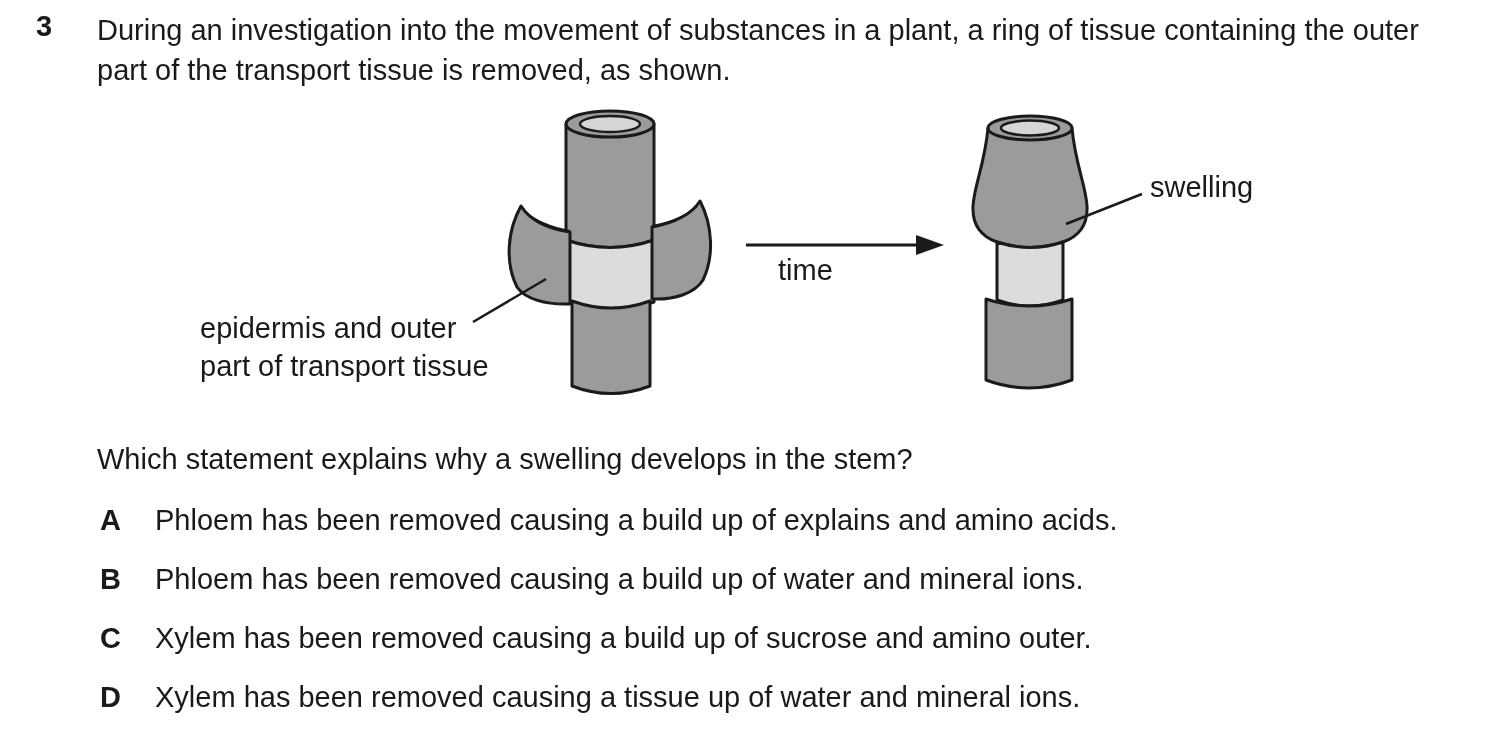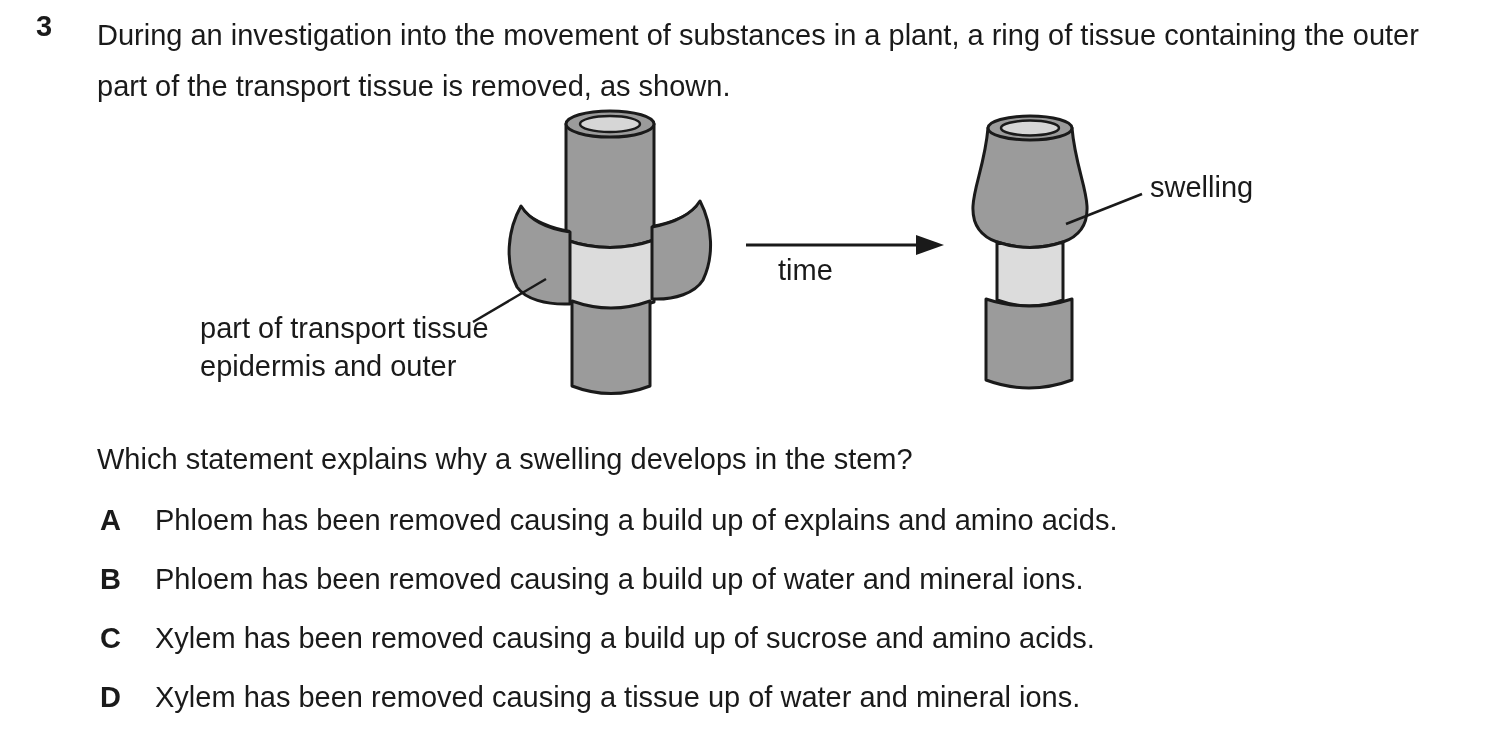--- a/index.html
+++ b/index.html
@@ -7,21 +7,21 @@
   body {
     width: 1500px; height: 737px;
     position: relative;
     overflow: hidden;
     font-family: "Liberation Sans", "DejaVu Sans", sans-serif;
     color: #1a1a1a;
     font-size: 29px;
   }
   .abs { position: absolute; }
   .q-number { left: 36px; top: 10px; font-weight: bold; }
-  .q-stem { left: 97px; top: 10px; width: 1345px; line-height: 51px; }
+  .q-stem { left: 97px; top: 10px; width: 1345px; line-height: 40px; }
   .q-prompt { left: 97px; top: 443px; }
 
   .diagram-svg { position: absolute; left: 0; top: 0; width: 1500px; height: 737px; }
   .shape { stroke: #1a1a1a; stroke-width: 3; stroke-linejoin: round; }
   .thin  { stroke: #1a1a1a; stroke-width: 2.5; }
   .line  { stroke: #1a1a1a; stroke-width: 3; fill: none; }
   .leader{ stroke: #1a1a1a; stroke-width: 2.5; fill: none; }
   .rim   { stroke: #1a1a1a; stroke-width: 1.8; fill: none; }
 
   .lbl-time { left: 778px; top: 254px; width: 120px; text-align: left; }
@@ -69,34 +69,34 @@
   </g>
 
   <line class="leader" x1="473" y1="322" x2="546" y2="279"></line>
   <line class="leader" x1="1142" y1="194" x2="1066" y2="224"></line>
 </svg>
 
 <div class="abs q-number">3</div>
 <div class="abs q-stem">During an investigation into the movement of substances in a plant, a ring of tissue containing the outer part of the transport tissue is removed, as shown.</div>
 
 <div class="abs lbl-epidermis">
+  <span>epidermis and outer</span>
   <span>part of transport tissue</span>
-  <span>epidermis and outer</span>
 </div>
 <div class="abs lbl-time">time</div>
 <div class="abs lbl-swelling">swelling</div>
 
 <div class="abs q-prompt">Which statement explains why a swelling develops in the stem?</div>
 
 <div class="abs options">
   <div class="option-row r0">
     <span class="opt-letter">A</span><span class="opt-text">Phloem has been removed causing a build up of explains and amino acids.</span>
   </div>
   <div class="option-row r1">
     <span class="opt-letter">B</span><span class="opt-text">Phloem has been removed causing a build up of water and mineral ions.</span>
   </div>
   <div class="option-row r2">
-    <span class="opt-letter">C</span><span class="opt-text">Xylem has been removed causing a build up of sucrose and amino acids.</span>
+    <span class="opt-letter">C</span><span class="opt-text">Xylem has been removed causing a build up of sucrose and amino outer.</span>
   </div>
   <div class="option-row r3">
     <span class="opt-letter">D</span><span class="opt-text">Xylem has been removed causing a tissue up of water and mineral ions.</span>
   </div>
 </div>
 
 </body></html>

